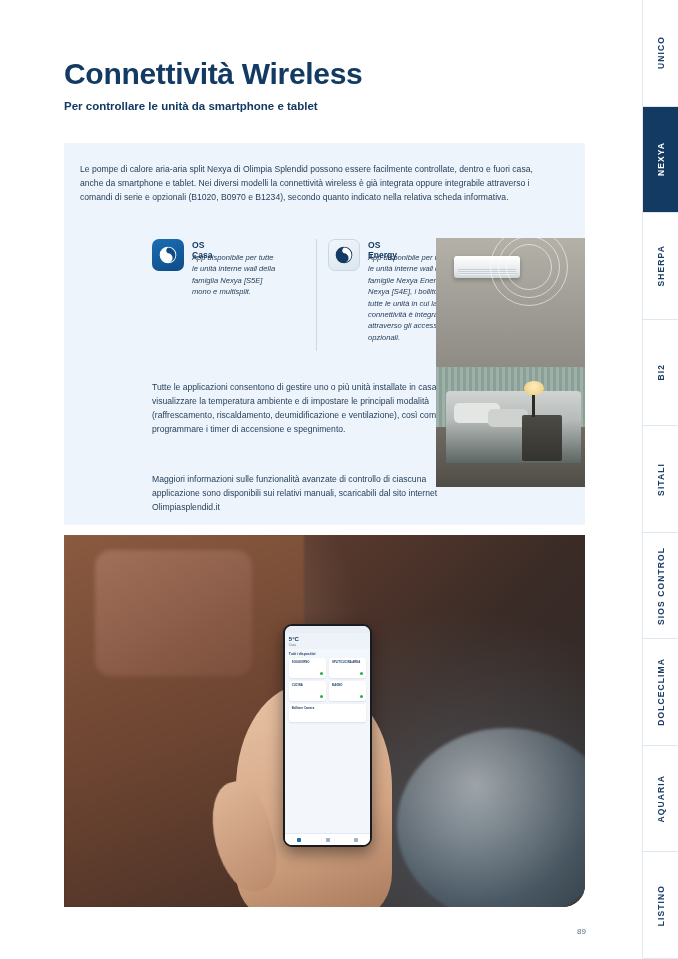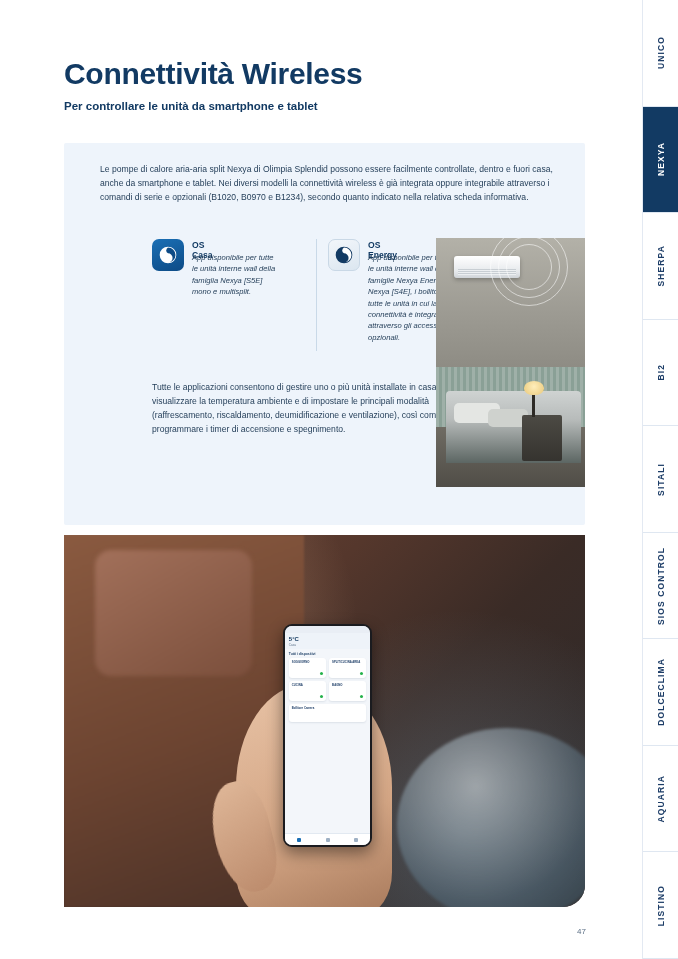--- a/index.html
+++ b/index.html
@@ -74,21 +74,21 @@
   
   #info-panel {
     position: absolute;
     left: 64px; top: 143px;
     width: 521px; height: 382px;
     background: #eef4fb;
     border-radius: 2px;
   }
   #intro-paragraph {
     position: absolute;
-    left: 36px; top: 20px;
+    left: 16px; top: 20px;
     width: 478px;
     font-size: 8.6px;
     line-height: 1.62;
     color: #1f3a55;
   }
 
   
   .app-block {
     position: absolute;
     top: 96px;
@@ -383,20 +383,21 @@
             <circle cx="12" cy="12" r="10" fill="#123a63"></circle>
             <path d="M12 3 A9 9 0 0 1 12 21 A5.5 5.5 0 0 0 12 10 A4 4 0 0 1 12 3 Z" fill="#ffffff"></path>
             <circle cx="12" cy="7" r="1.7" fill="#ffffff"></circle>
           </svg>
         </div>
         <div class="app-name">OS Energy</div>
         <div class="app-desc">App disponibile per tutte le unità interne wall delle famiglie Nexya Energy e Nexya [S4E], i bollitori e tutte le unità in cui la connettività è integrata attraverso gli accessori opzionali.</div>
       </div>
 
       <div id="body-paragraph-1">Tutte le applicazioni consentono di gestire uno o più unità installate in casa, di visualizzare la temperatura ambiente e di impostare le principali modalità (raffrescamento, riscaldamento, deumidificazione e ventilazione), così come programmare i timer di accensione e spegnimento.</div>
+      <div id="body-paragraph-2">Maggiori informazioni sulle funzionalità avanzate di controllo di ciascuna applicazione sono disponibili sui relativi manuali, scaricabili dal sito internet Olimpiasplendid.it</div>
     </div>
 
     <div id="room-photo">
       <div class="room-wall"></div>
       <div class="room-wall-low"></div>
       <div class="room-floor"></div>
       <div class="room-ac"></div>
       <div class="wave" style="left:70px; top:6px; width:46px; height:46px;"></div>
       <div class="wave" style="left:62px; top:-2px; width:62px; height:62px;"></div>
       <div class="wave" style="left:54px; top:-10px; width:78px; height:78px;"></div>
@@ -445,21 +446,21 @@
           <div class="ph-card-name">Bollitore Camera</div>
         </div>
         <div class="ph-nav">
           <i class="on"></i>
           <i></i>
           <i></i>
         </div>
       </div>
     </div>
 
-    <div id="page-number">47</div>
+    <div id="page-number">89</div>
   </div>
 
   <div id="tab-rail">
       <div class="rail-tab" style="height: 106.556px;">
         <span class="rail-label">UNICO</span>
       </div>
       <div class="rail-tab active" style="height: 106.556px;">
         <span class="rail-label">NEXYA</span>
       </div>
       <div class="rail-tab" style="height: 106.556px;">

